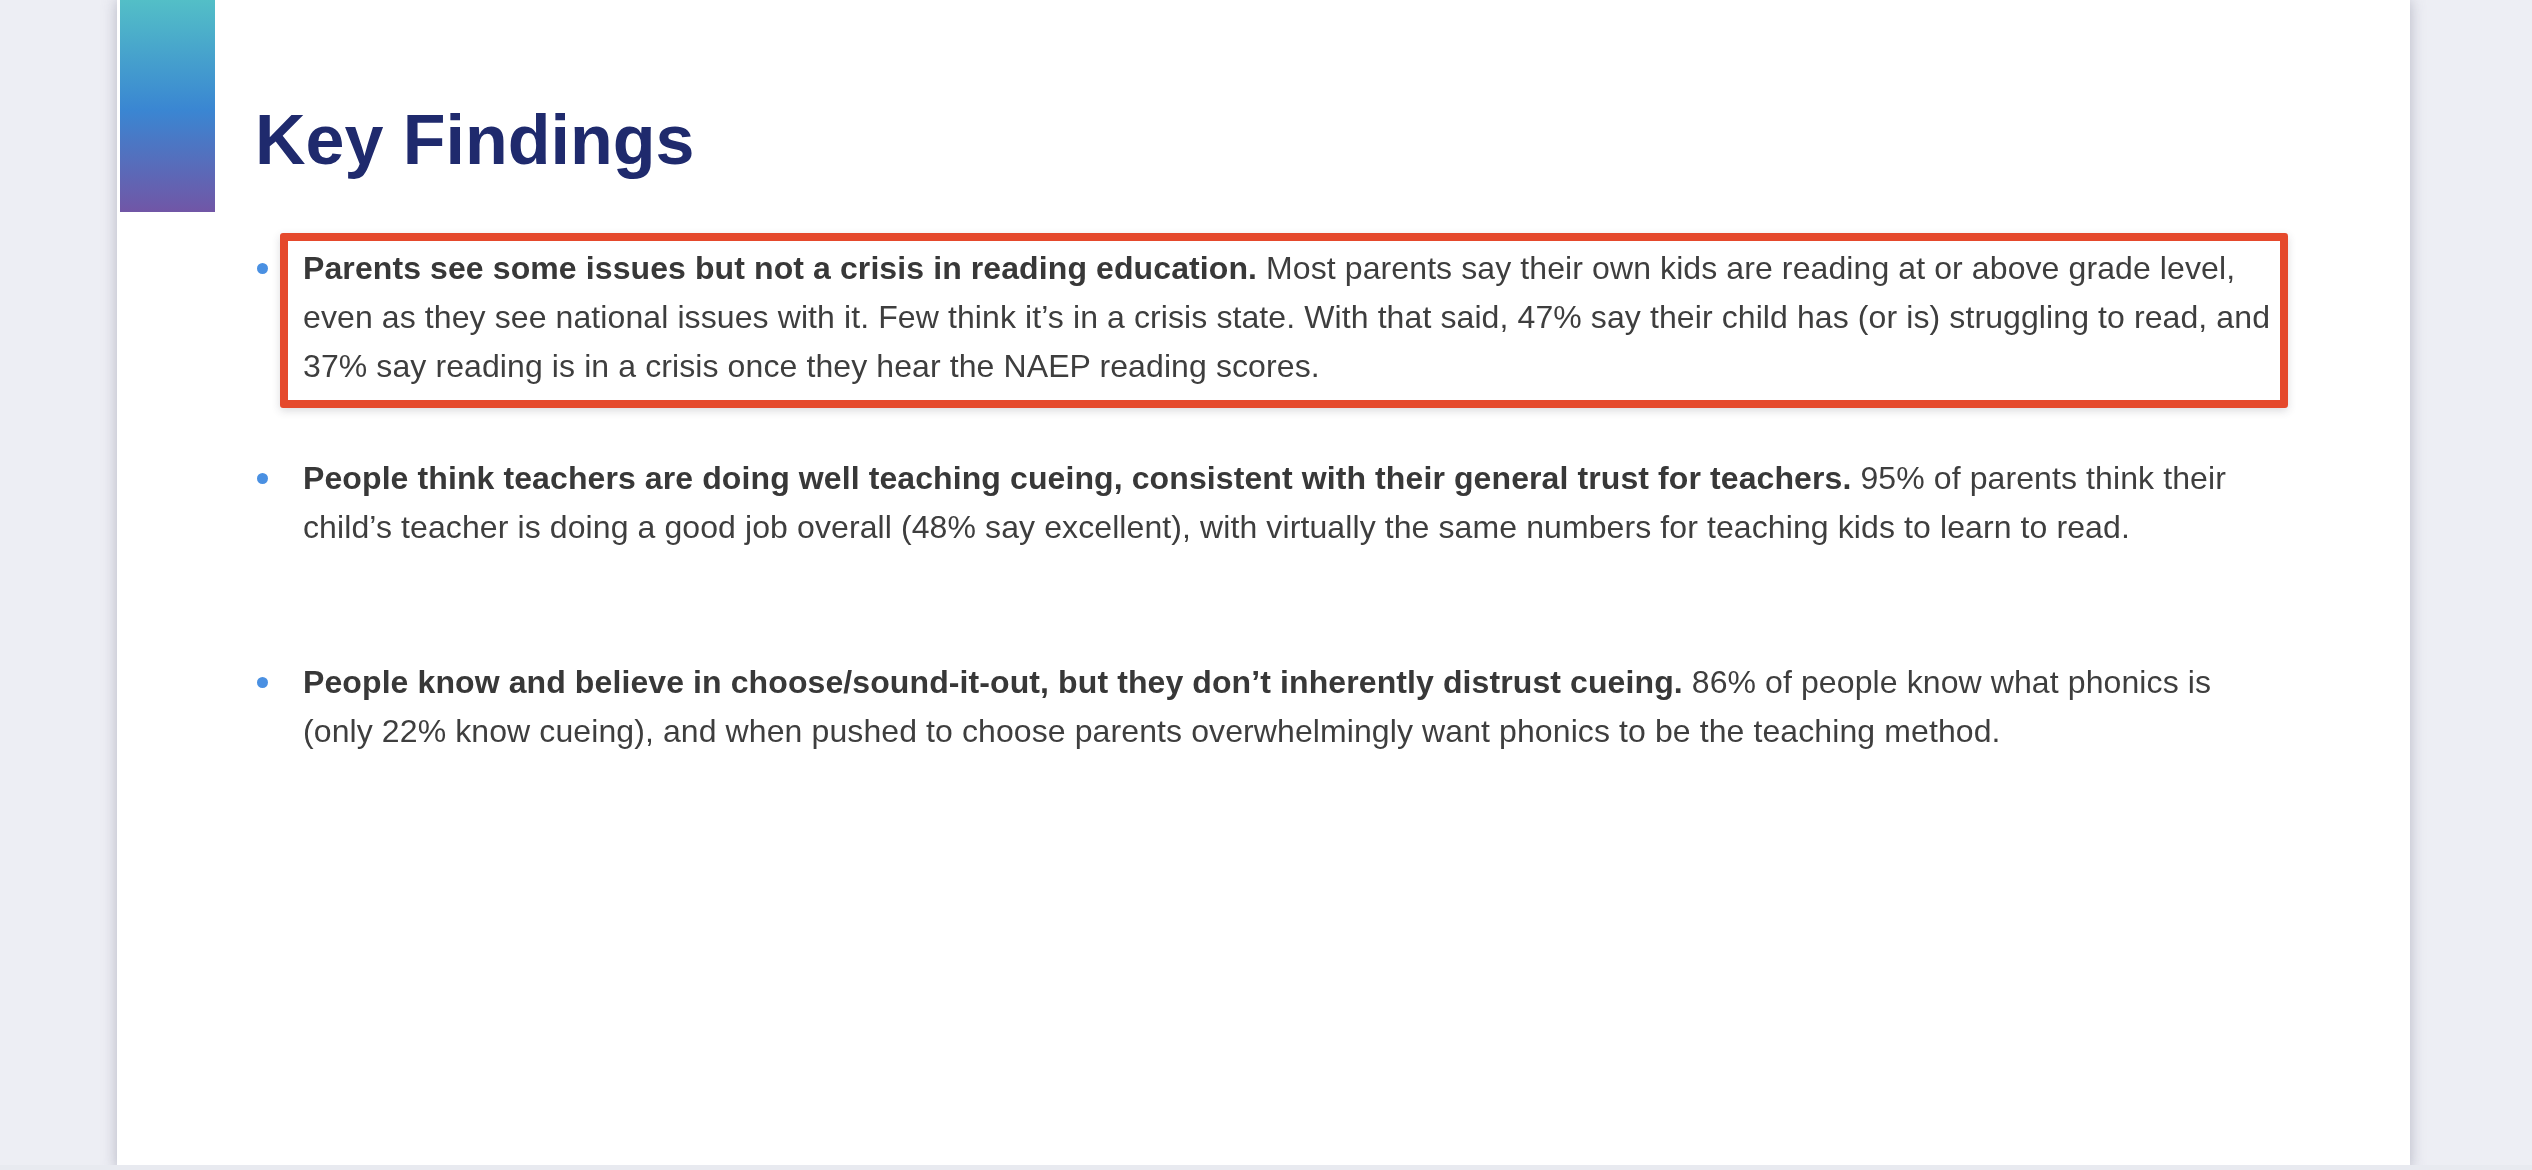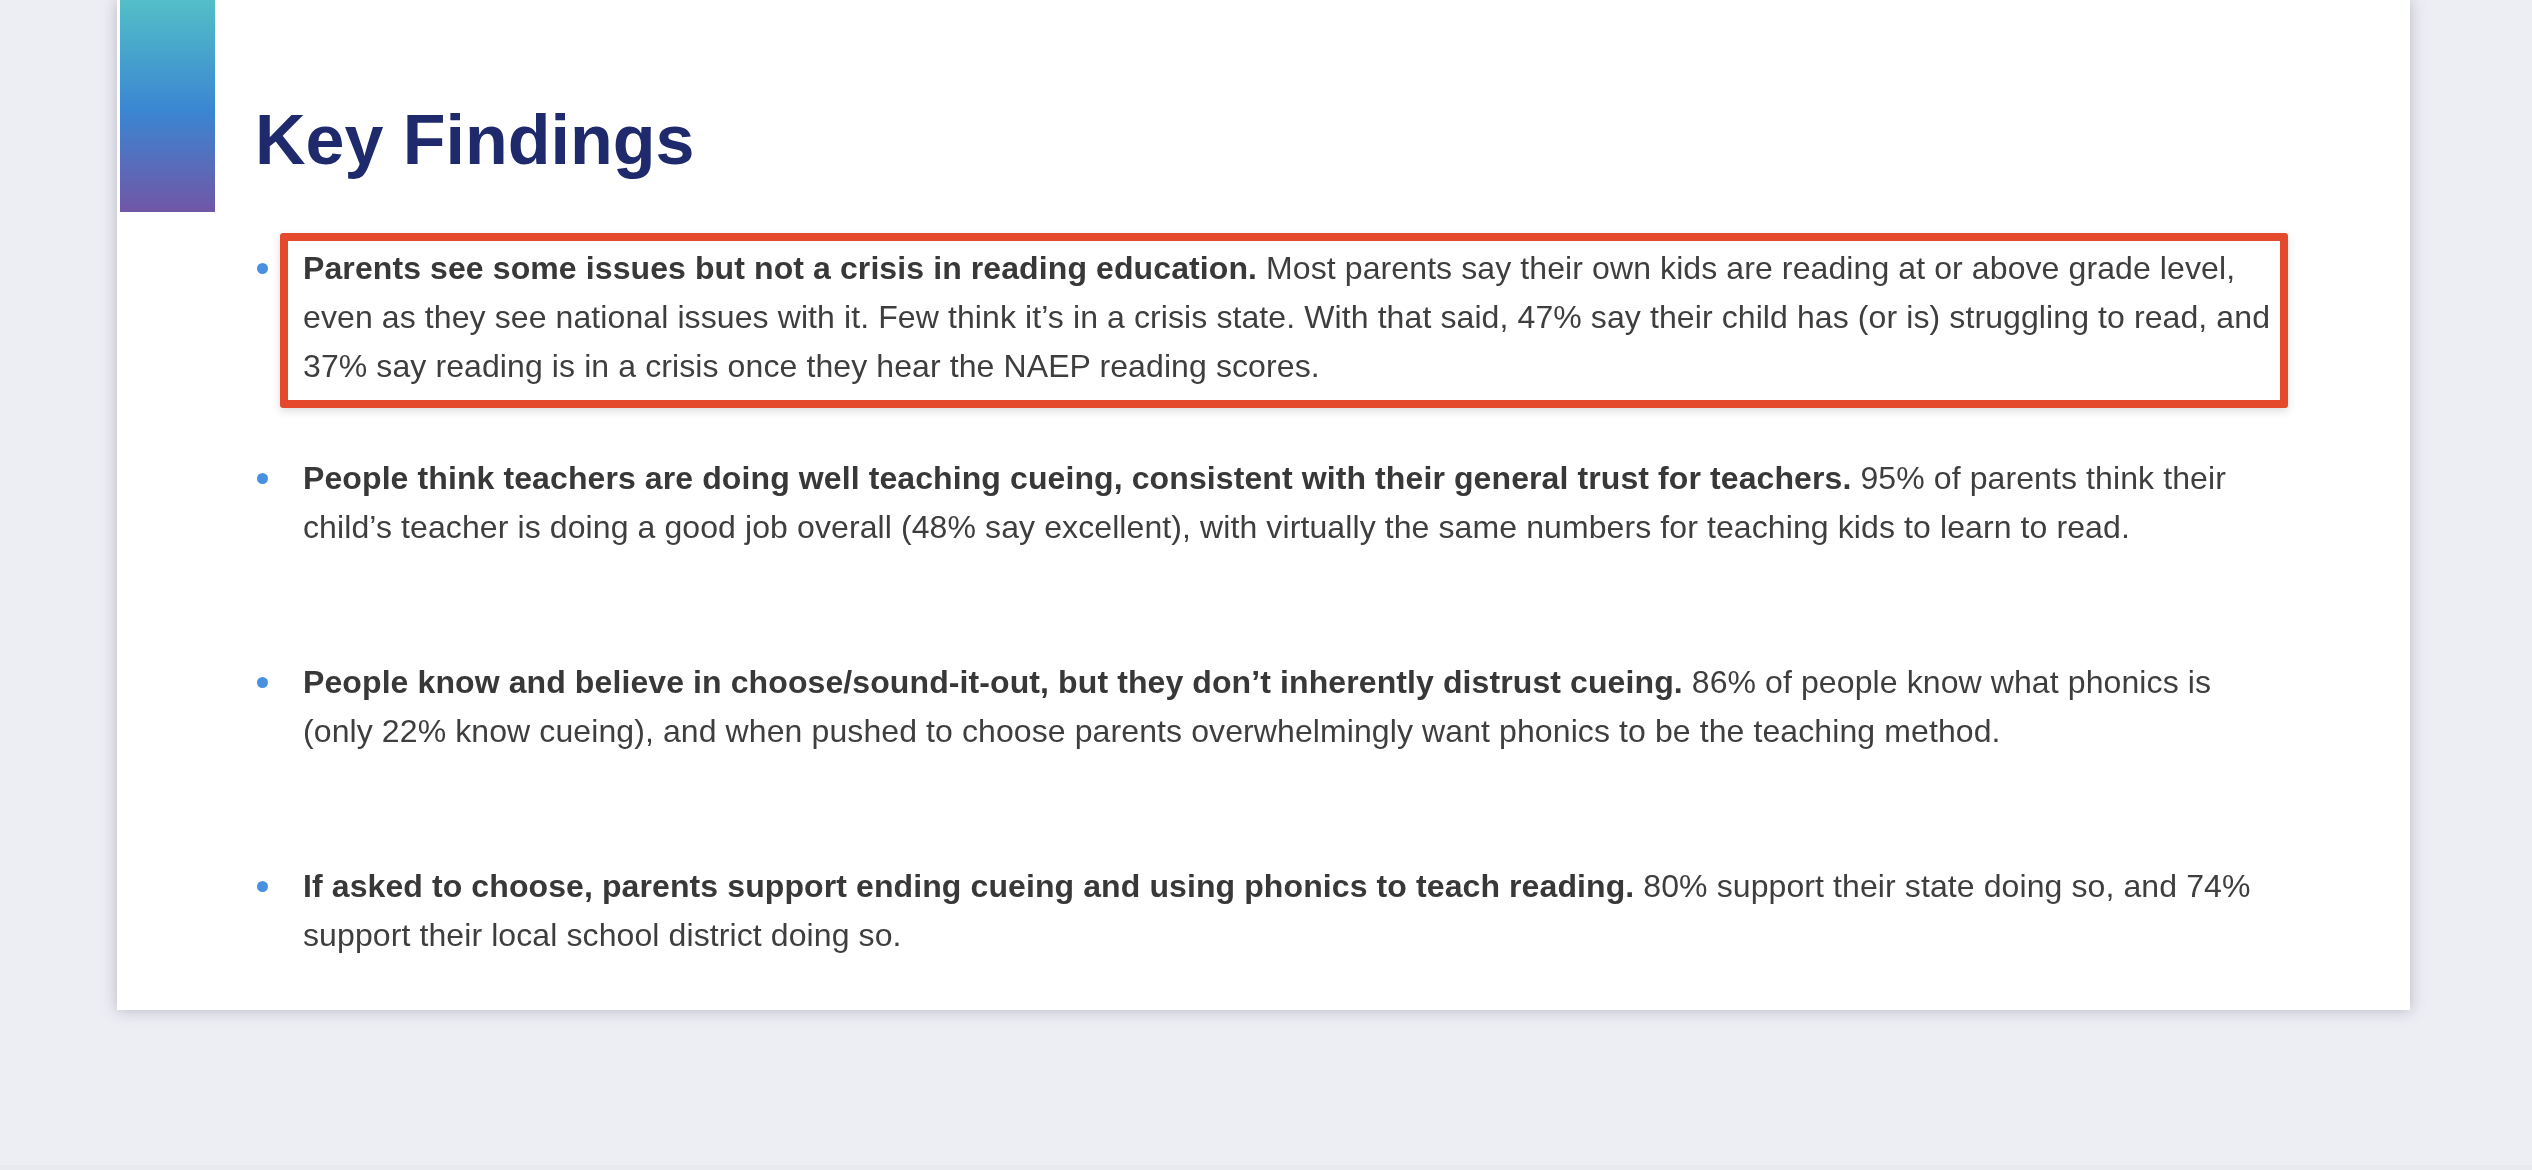--- a/index.html
+++ b/index.html
@@ -9,21 +9,21 @@
     height: 1170px;
     background: #edeef4;
     overflow: hidden;
     font-family: "Liberation Sans", sans-serif;
   }
   .slide {
     position: absolute;
     left: 117px;
     top: 0;
     width: 2293px;
-    height: 1010px;
+    height: 1170px;
     background: #ffffff;
     box-shadow: 0 0 14px rgba(110, 112, 135, 0.45);
   }
   .accent-bar {
     position: absolute;
     left: 3px;
     top: 0;
     width: 95px;
     height: 212px;
     background: linear-gradient(180deg, #53bfc7 0%, #3a86d2 52%, #7156a6 100%);
@@ -102,21 +102,17 @@
     <div class="bullet-item pos-2">
       <span class="bullet-dot"></span>
       <span class="lead">People think teachers are doing well teaching cueing, consistent with their general trust for teachers.</span><span> 95% of parents think their child’s teacher is doing a good job overall (48% say excellent), with virtually the same numbers for teaching kids to learn to read.</span>
     </div>
 
     <div class="bullet-item pos-3">
       <span class="bullet-dot"></span>
       <span class="lead">People know and believe in choose/sound-it-out, but they don’t inherently distrust cueing.</span><span> 86% of people know what phonics is (only 22% know cueing), and when pushed to choose parents overwhelmingly want phonics to be the teaching method.</span>
     </div>
 
-    <div class="bullet-item pos-4">
-      <span class="bullet-dot"></span>
-      <span class="lead">If asked to choose, parents support ending cueing and using phonics to teach reading.</span><span> 80% support their state doing so, and 74% support their local school district doing so.</span>
-    </div>
 
   </div>
 
   <div class="bottom-edge"></div>
 </div>
 
 </body></html>

